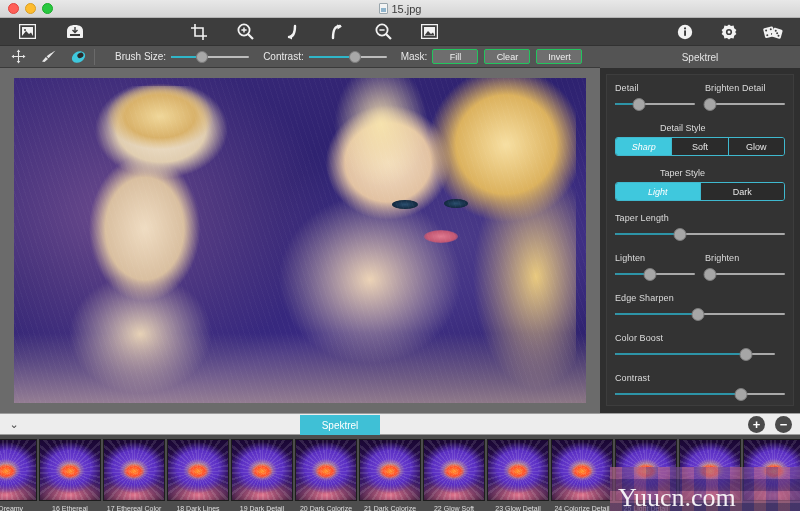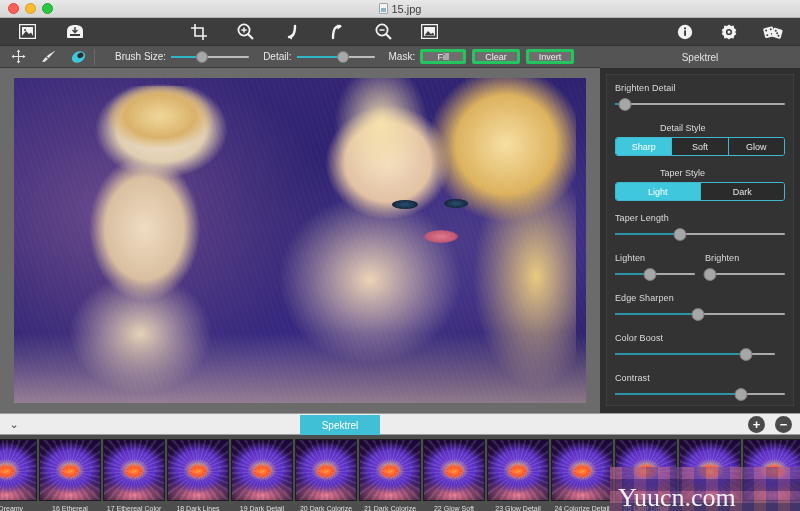--- a/index.html
+++ b/index.html
@@ -65,21 +65,21 @@
   .opt-label { font-size:10px; color:#e9e9e9; margin-right:5px; }
   .mini-slider { width:78px; height:14px; position:relative; display:flex; align-items:center; margin-right:14px; }
   .mini-slider .trk { position:absolute; left:0; right:0; height:2px; background:#bdbdbd; border-radius:1px; }
   .mini-slider .fill { position:absolute; left:0; height:2px; background:#2fb6c9; border-radius:1px; }
   .mini-slider .knob {
     position:absolute; width:12px; height:12px; border-radius:50%;
     background:#a8a8a8; border:1px solid #7d7d7d;
   }
   .mask-btn {
     height:15px; min-width:46px; padding:0 10px;
-    background:#6e6e6e; border:3px solid #22c55e; border-radius:2px;
+    background:#6e6e6e; border:1px solid #22c55e; border-radius:2px;
     color:#f0f0f0; font-size:9px; display:flex; align-items:center; justify-content:center;
     margin-right:6px;
   }
   .chev-right { color:#e8e8e8; font-size:13px; font-weight:bold; margin-left:42px; }
   .preset-name-bar {
     position:absolute; right:0; top:0; width:200px; height:22px;
     display:flex; align-items:center; justify-content:center;
     font-size:10px; color:#e4e4e4; background:#545454;
   }
 
@@ -163,21 +163,21 @@
   .seg {
     display:flex; width:100%; height:19px; border:1px solid #3fb9cf;
     border-radius:3px; overflow:hidden; margin-bottom:2px;
   }
   .seg-item {
     flex:1; display:flex; align-items:center; justify-content:center;
     font-size:9px; color:#e6e6e6; background:#2b2b2b;
     border-right:1px solid #3fb9cf;
   }
   .seg-item:last-child { border-right:none; }
-  .seg-item.active { background:#3fc8dd; color:#ffffff; }
+  .seg-item.active { background:#3fc8dd; color:#ffffff;font-style:italic; }
   .grp-label { font-size:9px; color:#dcdcdc; margin-bottom:4px;padding-left:45px; }
   .grp { margin-bottom:12px; }
 
   
   .strip-head {
     height:22px; background:#ededed; border-top:1px solid #9d9d9d;
     border-bottom:1px solid #9d9d9d; display:flex; align-items:center;
     position:relative;
   }
   .strip-chev { width:28px; display:flex; align-items:center; justify-content:center; color:#4a4a4a; font-size:11px; }
@@ -364,21 +364,21 @@
     </div>
     <div class="divider-v"></div>
 
     <div class="opt-label" style="margin-left:14px;">Brush Size:</div>
     <div class="mini-slider">
       <div class="trk"></div>
       <div class="fill" style="width:38%;"></div>
       <div class="knob" style="left:32%;"></div>
     </div>
 
-    <div class="opt-label">Detail:</div>
+    <div class="opt-label">Contrast:</div>
     <div class="mini-slider">
       <div class="trk"></div>
       <div class="fill" style="width:56%;"></div>
       <div class="knob" style="left:52%;"></div>
     </div>
 
     <div class="opt-label">Mask:</div>
     <div class="mask-btn">Fill</div>
     <div class="mask-btn">Clear</div>
     <div class="mask-btn">Invert</div>
@@ -401,20 +401,28 @@
         <div class="art-lip"></div>
         <div class="art-shoulder"></div>
         <div class="art-strokes"></div>
       </div>
     </div>
 
     <div class="rightpanel">
       <div class="panel-inner">
 
         <div class="ctl-row">
+          <div class="ctl" style="margin-right:10px;">
+            <div class="ctl-label">Detail</div>
+            <div class="slider">
+              <div class="trk"></div>
+              <div class="fill" style="width:30%;"></div>
+              <div class="knob" style="left:30%;"></div>
+            </div>
+          </div>
           <div class="ctl">
             <div class="ctl-label">Brighten Detail</div>
             <div class="slider">
               <div class="trk"></div>
               <div class="fill" style="width:4%;"></div>
               <div class="knob" style="left:6%;"></div>
             </div>
           </div>
         </div>
 

